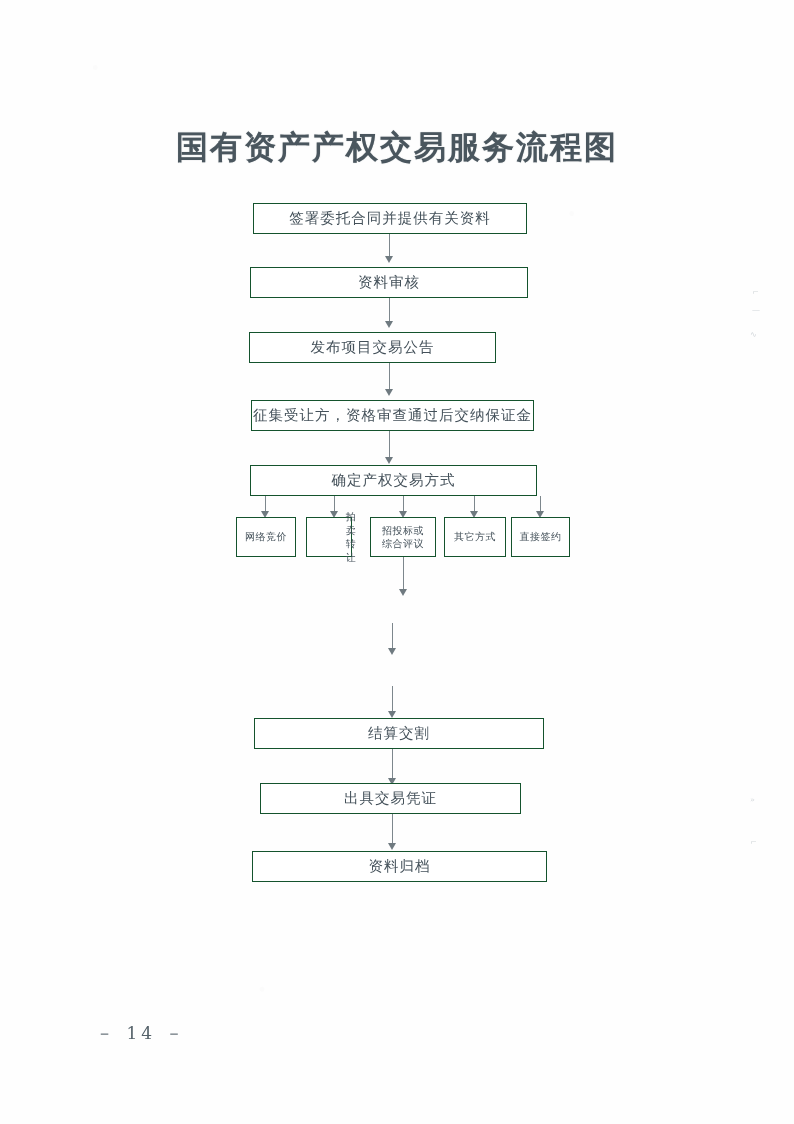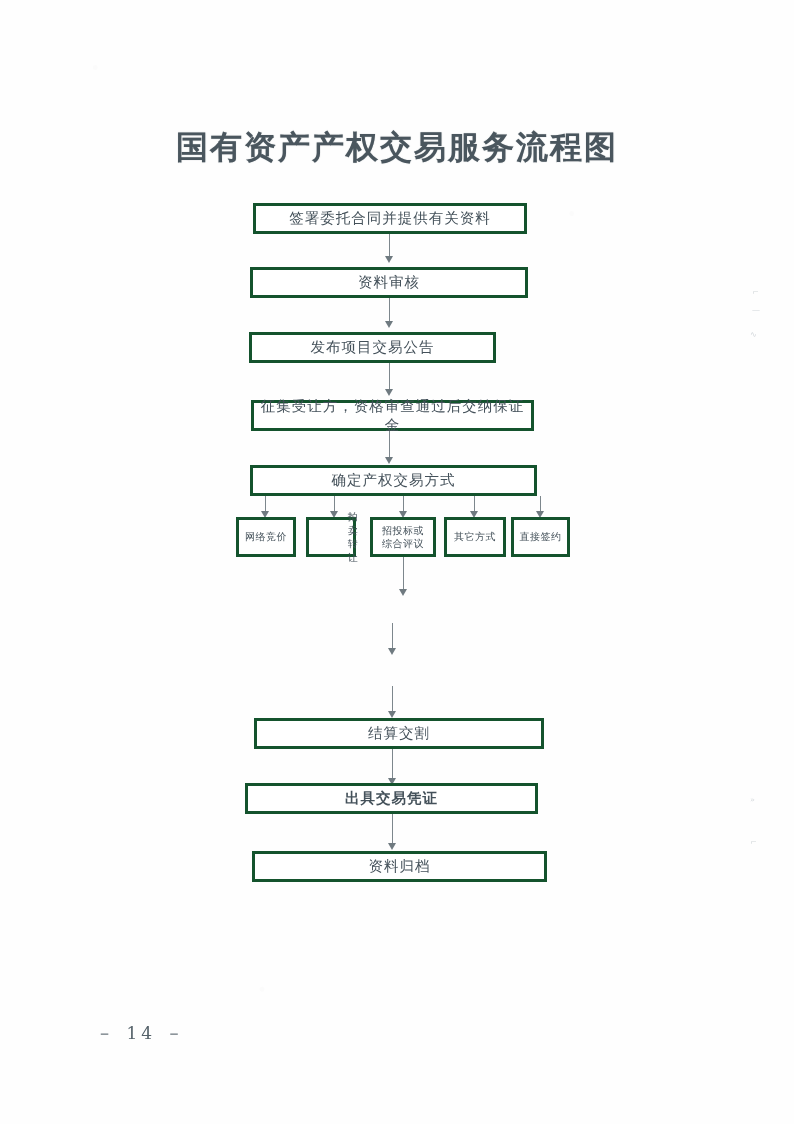--- a/index.html
+++ b/index.html
@@ -52,21 +52,21 @@
     position: absolute;
     top: 0;
     left: 0;
     width: 794px;
     height: 1124px;
   }
 
   .node {
     position: absolute;
     box-sizing: border-box;
-    border: 3px solid #14532d;
+    border: 1px solid #14532d;
     background: #ffffff;
     display: flex;
     align-items: center;
     justify-content: center;
     text-align: center;
     color: #44515a;
     font-family: "DejaVu Serif", "Liberation Serif", serif;
     letter-spacing: 1px;
   }
   .node.main {
@@ -188,21 +188,21 @@
     <div class="conn v" style="left:392px; top:623px; height:27px;"></div>
     <div class="arrow" style="left:388px; top:648px;"></div>
 
     <div class="conn v" style="left:392px; top:686px; height:27px;"></div>
     <div class="arrow" style="left:388px; top:711px;"></div>
 
     <div class="node main" style="left:254px; top:718px; width:290px;">结算交割</div>
     <div class="conn v" style="left:392px; top:749px; height:31px;"></div>
     <div class="arrow" style="left:388px; top:778px;"></div>
 
-    <div class="node main" style="left:245px; top:783px; width:293px;font-weight:bold;">出具交易凭证</div>
+    <div class="node main" style="left:260px; top:783px; width:261px;">出具交易凭证</div>
     <div class="conn v" style="left:392px; top:814px; height:31px;"></div>
     <div class="arrow" style="left:388px; top:843px;"></div>
 
     <div class="node main" style="left:252px; top:851px; width:295px;">资料归档</div>
   </div>
 
   <div class="bleed" style="left:752px; top:288px;">⌐</div>
   <div class="bleed" style="left:752px; top:305px;">—</div>
   <div class="bleed" style="left:750px; top:330px;">∿</div>
   <div class="bleed" style="left:750px; top:795px;">»</div>

